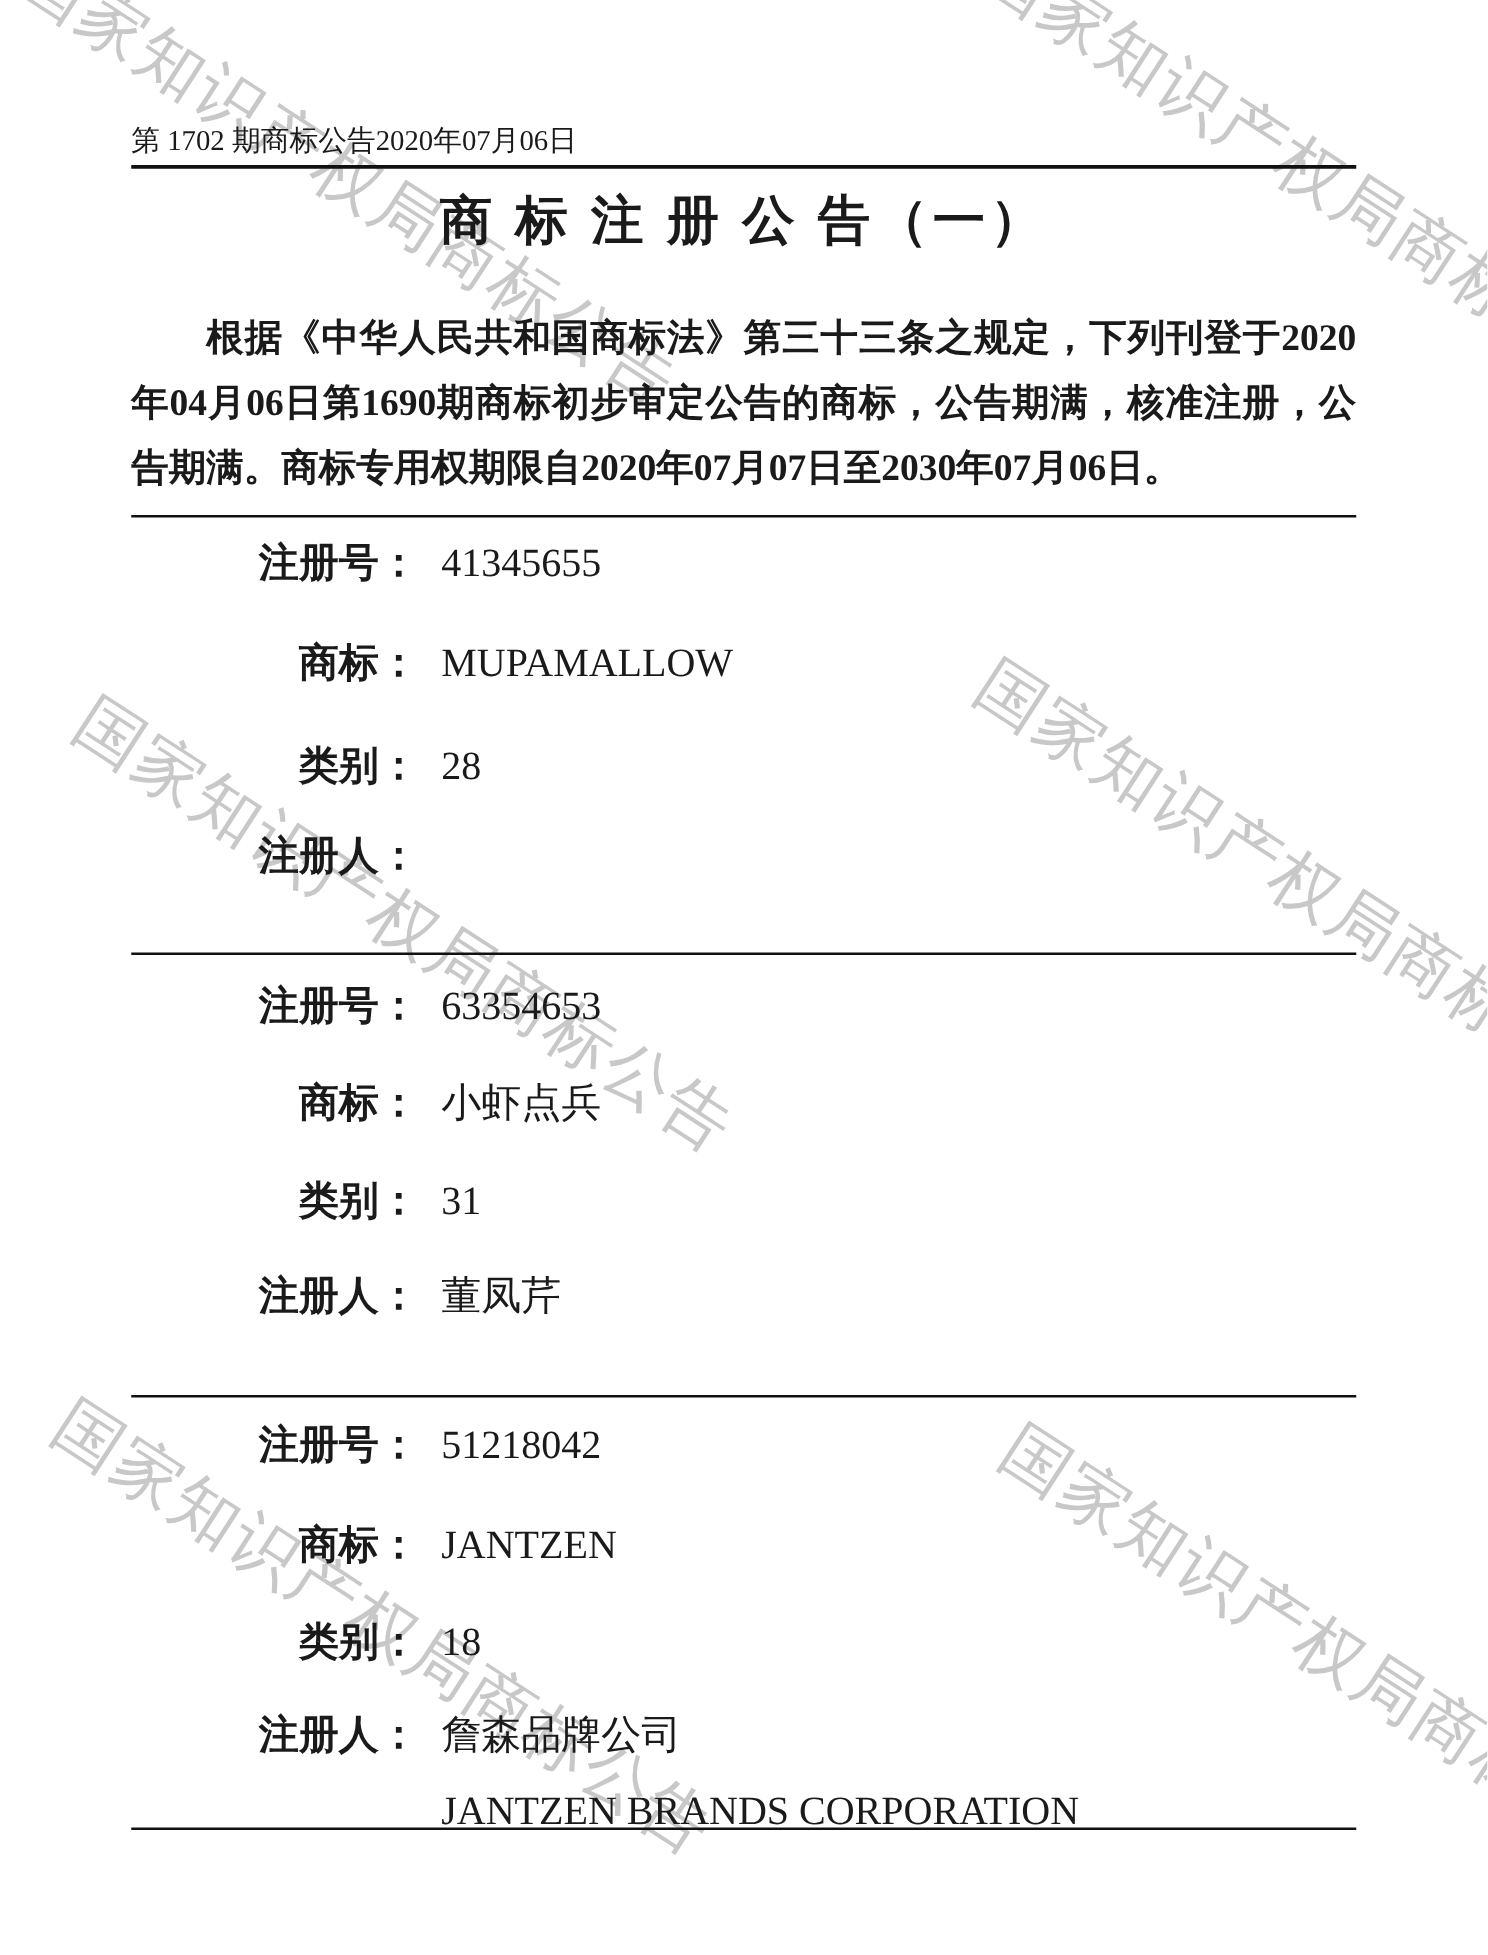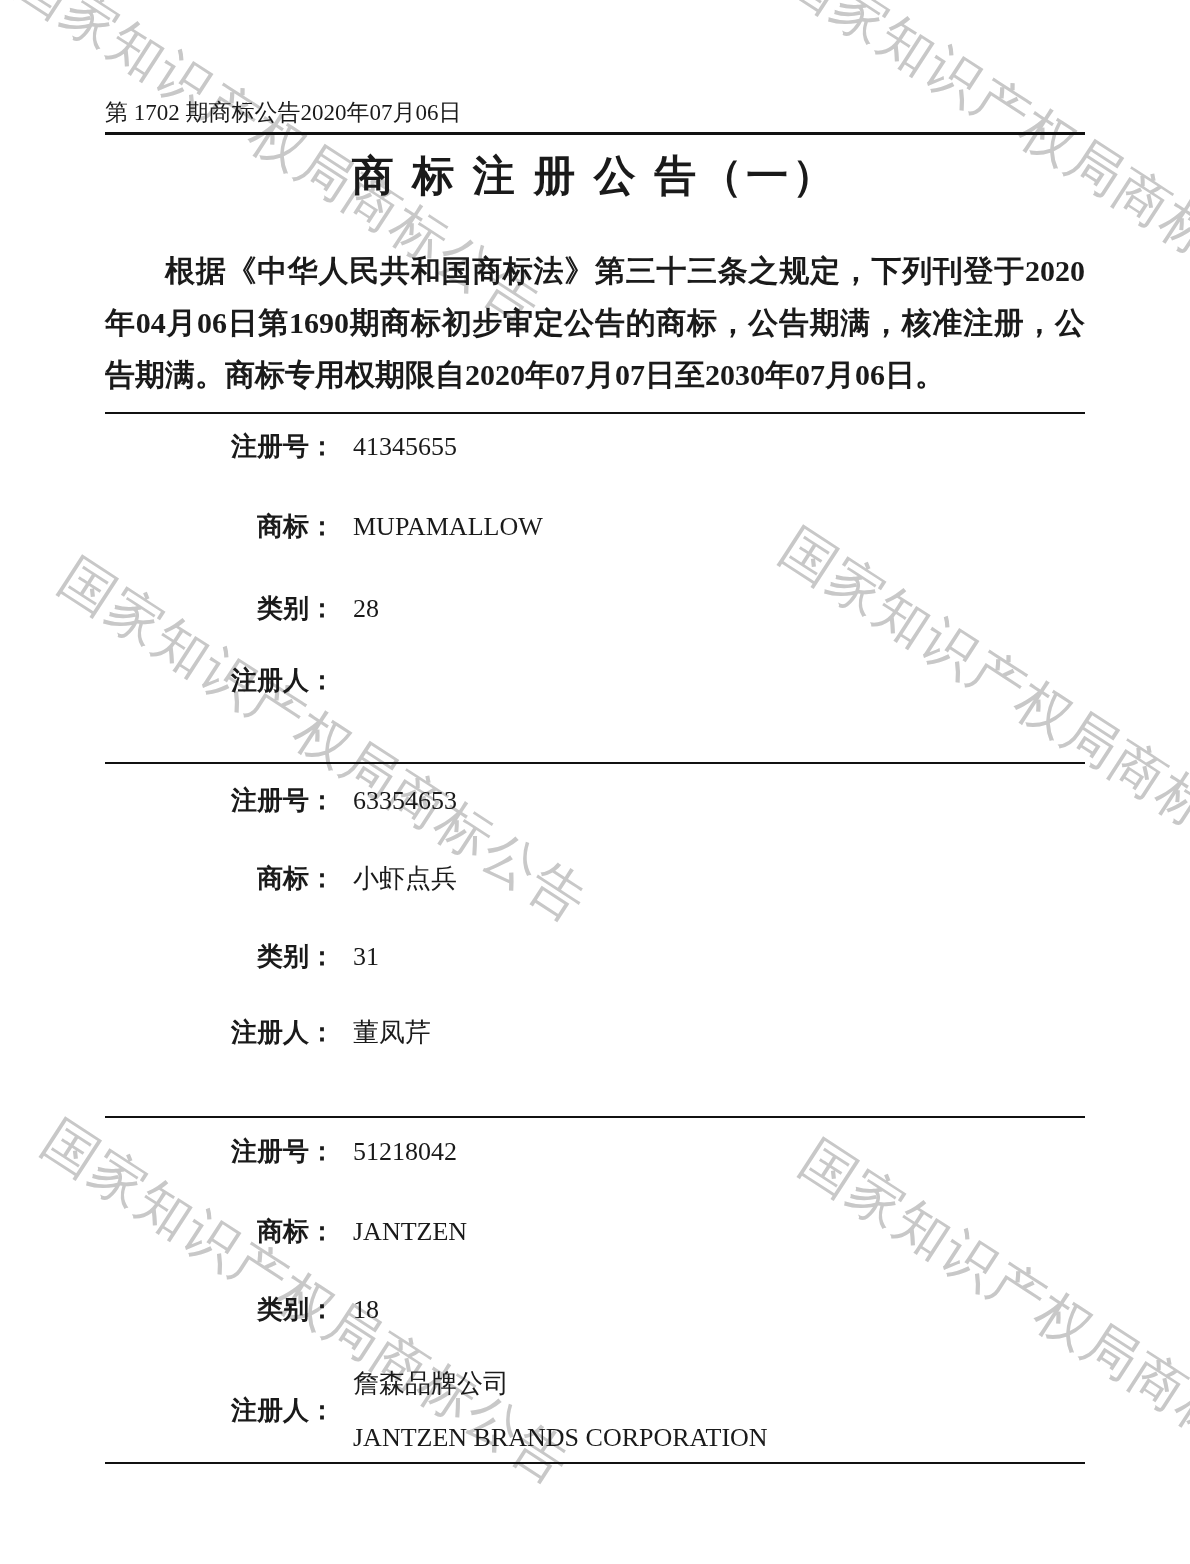--- a/index.html
+++ b/index.html
@@ -65,25 +65,25 @@
     font-weight: bold;
     line-height: 52px;
     text-align: justify;
     text-indent: 60px;
     z-index: 2;
   }
   .row {
     position: absolute;
     left: 105px;
     right: 105px;
-    font-size: 26px;
+    font-size: 32px;
     line-height: 1.15;
     z-index: 2;
     display: flex;
-    align-items: center;
+    align-items: flex-start;
   }
   .lbl {
     display: inline-block;
     width: 230px;
     text-align: right;
     font-weight: bold;
     flex: 0 0 230px;
   }
   .val { margin-left: 18px; }
   .val .vline { display: block; }

